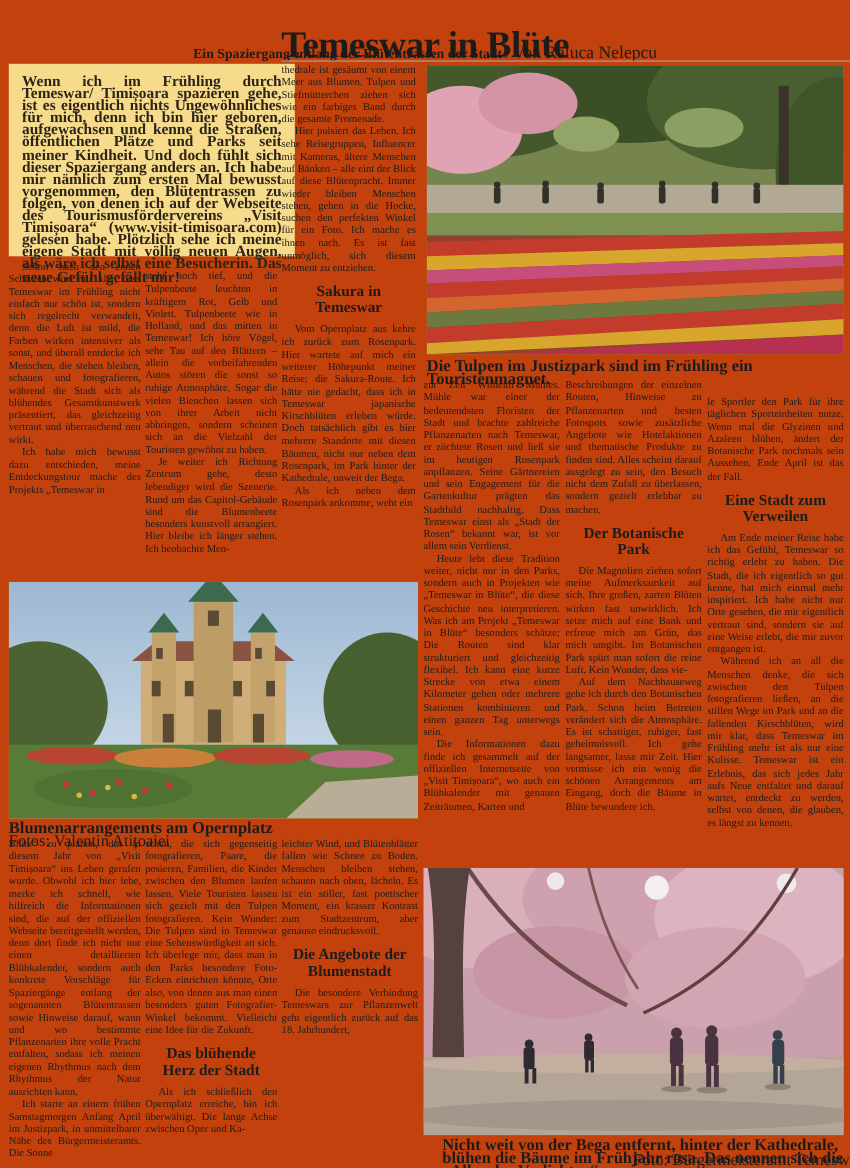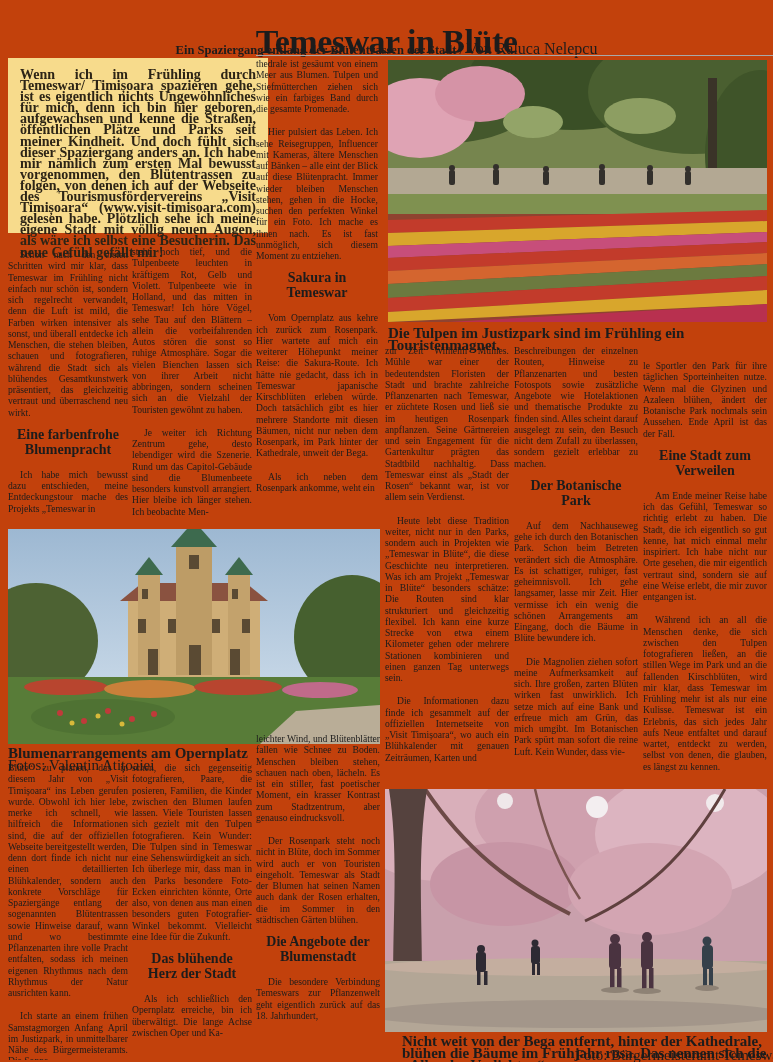--- a/index.html
+++ b/index.html
@@ -9,21 +9,21 @@
             font-size:34px;font-weight:bold;letter-spacing:-0.5px;}
   .subline{position:absolute;top:40px;left:0;width:773px;text-align:center;font-size:12.5px;}
   .subline .main{font-weight:bold;}
   .subline .byline{font-weight:normal;font-size:16px;}
   .rule{position:absolute;top:55px;left:256px;width:517px;height:1px;background:#a9a9a9;}
   .introbox{position:absolute;left:8px;top:58px;width:260px;height:175px;box-sizing:border-box;
             background:#f7db8c;padding:11px 12px;font-weight:bold;font-size:14px;
             line-height:11.1px;text-align:justify;color:#2c2416;}
   .col{position:absolute;font-size:9.6px;line-height:11.25px;text-align:justify;overflow:hidden;}
   .col p{margin:0;}
-  .col p.ind{text-indent:12px;margin-top:12px;}
+  .col p.ind{text-indent:12px;}
   .subhead{font-weight:bold;font-size:14px;line-height:15px;text-align:center;margin:9px 4px 6px;}
   .photo{position:absolute;overflow:hidden;background:#8a9a60;}
   .photo svg{display:block;}
   .cap{position:absolute;font-size:15px;font-weight:bold;line-height:12px;}
   .capflex{display:flex;justify-content:flex-end;flex-direction:column;}
   .credit{font-weight:normal;}
   .bcapwrap{position:relative;}
   .bcredit{position:absolute;right:0;bottom:0;font-weight:normal;margin-left:20px;}
 </style>
 </head>
@@ -35,21 +35,20 @@
   <div class="subline">
     <span class="main">Ein Spaziergang entlang der Blütentrassen der Stadt /</span>
     <span class="byline">Von Raluca Nelepcu</span>
   </div>
   <div class="rule"></div>
 
   <div class="introbox">Wenn ich im Frühling durch Temeswar/ Timișoara spazieren gehe, ist es eigentlich nichts Ungewöhnliches für mich, denn ich bin hier geboren, aufgewachsen und kenne die Straßen, öffentlichen Plätze und Parks seit meiner Kindheit. Und doch fühlt sich dieser Spaziergang anders an. Ich habe mir nämlich zum ersten Mal bewusst vorgenommen, den Blütentrassen zu folgen, von denen ich auf der Webseite des Tourismusfördervereins „Visit Timișoara“ (www.visit-timisoara.com) gelesen habe. Plötzlich sehe ich meine eigene Stadt mit völlig neuen Augen, als wäre ich selbst eine Besucherin. Das neue Gefühl gefällt mir!</div>
 
   <div class="col" style="left:8px;top:237px;width:120px;height:289px;">
     <p class="ind">Schon nach den ersten Schritten wird mir klar, dass Temeswar im Frühling nicht einfach nur schön ist, sondern sich regelrecht verwandelt, denn die Luft ist mild, die Farben wirken intensiver als sonst, und überall entdecke ich Menschen, die stehen bleiben, schauen und fotografieren, während die Stadt sich als blühendes Gesamtkunstwerk präsentiert, das gleichzeitig vertraut und überraschend neu wirkt.</p>
-    <div class="subhead">Eine farbenfrohe Blumenpracht</div>
     <p class="ind">Ich habe mich bewusst dazu entschieden, meine Entdeckungstour mache des Projekts „Temeswar in</p>
   </div>
 
   <div class="col" style="left:132px;top:246px;width:120px;height:289px;">
     <p>steht noch tief, und die Tulpenbeete leuchten in kräftigem Rot, Gelb und Violett. Tulpenbeete wie in Holland, und das mitten in Temeswar! Ich höre Vögel, sehe Tau auf den Blättern – allein die vorbeifahrenden Autos stören die sonst so ruhige Atmosphäre. Sogar die vielen Bienchen lassen sich von ihrer Arbeit nicht abbringen, sondern scheinen sich an die Vielzahl der Touristen gewöhnt zu haben.</p>
     <p class="ind">Je weiter ich Richtung Zentrum gehe, desto lebendiger wird die Szenerie. Rund um das Capitol-Gebäude sind die Blumenbeete besonders kunstvoll arrangiert. Hier bleibe ich länger stehen. Ich beobachte Men-</p>
   </div>
 
   <div class="col" style="left:256px;top:58px;width:122px;height:468px;">
     <p>thedrale ist gesäumt von einem Meer aus Blumen. Tulpen und Stiefmütterchen ziehen sich wie ein farbiges Band durch die gesamte Promenade.</p>
@@ -103,22 +102,22 @@
 
   <div class="col" style="left:385px;top:345px;width:124px;height:437px;">
     <p>zur Zeit Wilhelm Mühles. Mühle war einer der bedeutendsten Floristen der Stadt und brachte zahlreiche Pflanzenarten nach Temeswar, er züchtete Rosen und ließ sie im heutigen Rosenpark anpflanzen. Seine Gärtnereien und sein Engagement für die Gartenkultur prägten das Stadtbild nachhaltig. Dass Temeswar einst als „Stadt der Rosen“ bekannt war, ist vor allem sein Verdienst.</p>
     <p class="ind">Heute lebt diese Tradition weiter, nicht nur in den Parks, sondern auch in Projekten wie „Temeswar in Blüte“, die diese Geschichte neu interpretieren. Was ich am Projekt „Temeswar in Blüte“ besonders schätze: Die Routen sind klar strukturiert und gleichzeitig flexibel. Ich kann eine kurze Strecke von etwa einem Kilometer gehen oder mehrere Stationen kombinieren und einen ganzen Tag unterwegs sein.</p>
     <p class="ind">Die Informationen dazu finde ich gesammelt auf der offiziellen Internetseite von „Visit Timișoara“, wo auch ein Blühkalender mit genauen Zeiträumen, Karten und</p>
   </div>
 
   <div class="col" style="left:514px;top:345px;width:124px;height:437px;">
     <p>Beschreibungen der einzelnen Routen, Hinweise zu Pflanzenarten und besten Fotospots sowie zusätzliche Angebote wie Hotelaktionen und thematische Produkte zu finden sind. Alles scheint darauf ausgelegt zu sein, den Besuch nicht dem Zufall zu überlassen, sondern gezielt erlebbar zu machen.</p>
     <div class="subhead">Der Botanische Park</div>
+    <p class="ind">Die Magnolien ziehen sofort meine Aufmerksamkeit auf sich. Ihre großen, zarten Blüten wirken fast unwirklich. Ich setze mich auf eine Bank und erfreue mich am Grün, das mich umgibt. Im Botanischen Park spürt man sofort die reine Luft. Kein Wunder, dass vie-</p>
     <p class="ind">Auf dem Nachhauseweg gehe ich durch den Botanischen Park. Schon beim Betreten verändert sich die Atmosphäre. Es ist schattiger, ruhiger, fast geheimnisvoll. Ich gehe langsamer, lasse mir Zeit. Hier vermisse ich ein wenig die schönen Arrangements am Eingang, doch die Bäume in Blüte bewundere ich.</p>
-    <p class="ind">Die Magnolien ziehen sofort meine Aufmerksamkeit auf sich. Ihre großen, zarten Blüten wirken fast unwirklich. Ich setze mich auf eine Bank und erfreue mich am Grün, das mich umgibt. Im Botanischen Park spürt man sofort die reine Luft. Kein Wunder, dass vie-</p>
   </div>
 
   <div class="col" style="left:643px;top:360px;width:124px;height:437px;">
     <p>le Sportler den Park für ihre täglichen Sporteinheiten nutze. Wenn mal die Glyzinen und Azaleen blühen, ändert der Botanische Park nochmals sein Aussehen. Ende April ist das der Fall.</p>
     <div class="subhead">Eine Stadt zum Verweilen</div>
     <p class="ind">Am Ende meiner Reise habe ich das Gefühl, Temeswar so richtig erlebt zu haben. Die Stadt, die ich eigentlich so gut kenne, hat mich einmal mehr inspiriert. Ich habe nicht nur Orte gesehen, die mir eigentlich vertraut sind, sondern sie auf eine Weise erlebt, die mir zuvor entgangen ist.</p>
     <p class="ind">Während ich an all die Menschen denke, die sich zwischen den Tulpen fotografieren ließen, an die stillen Wege im Park und an die fallenden Kirschblüten, wird mir klar, dass Temeswar im Frühling mehr ist als nur eine Kulisse. Temeswar ist ein Erlebnis, das sich jedes Jahr aufs Neue entfaltet und darauf wartet, entdeckt zu werden, selbst von denen, die glauben, es längst zu kennen.</p>
   </div>
 
   <div class="photo" style="left:8px;top:529px;width:372px;height:215px;">
@@ -182,23 +181,22 @@
     <p>Blüte“ zu planen, das in diesem Jahr von „Visit Timișoara“ ins Leben gerufen wurde. Obwohl ich hier lebe, merke ich schnell, wie hilfreich die Informationen sind, die auf der offiziellen Webseite bereitgestellt werden, denn dort finde ich nicht nur einen detaillierten Blühkalender, sondern auch konkrete Vorschläge für Spaziergänge entlang der sogenannten Blütentrassen sowie Hinweise darauf, wann und wo bestimmte Pflanzenarten ihre volle Pracht entfalten, sodass ich meinen eigenen Rhythmus nach dem Rhythmus der Natur ausrichten kann.</p>
     <p class="ind">Ich starte an einem frühen Samstagmorgen Anfang April im Justizpark, in unmittelbarer Nähe des Bürgermeisteramts. Die Sonne</p>
   </div>
 
   <div class="col" style="left:132px;top:762px;width:120px;height:298px;">
     <p>schen, die sich gegenseitig fotografieren, Paare, die posieren, Familien, die Kinder zwischen den Blumen laufen lassen. Viele Touristen lassen sich gezielt mit den Tulpen fotografieren. Kein Wunder: Die Tulpen sind in Temeswar eine Sehenswürdigkeit an sich. Ich überlege mir, dass man in den Parks besondere Foto-Ecken einrichten könnte, Orte also, von denen aus man einen besonders guten Fotografier-Winkel bekommt. Vielleicht eine Idee für die Zukunft.</p>
     <div class="subhead">Das blühende Herz der Stadt</div>
     <p class="ind">Als ich schließlich den Opernplatz erreiche, bin ich überwältigt. Die lange Achse zwischen Oper und Ka-</p>
   </div>
 
-  <div class="col" style="left:256px;top:733px;width:124px;height:298px;">
+  <div class="col" style="left:256px;top:762px;width:124px;height:298px;">
     <p>leichter Wind, und Blütenblätter fallen wie Schnee zu Boden. Menschen bleiben stehen, schauen nach oben, lächeln. Es ist ein stiller, fast poetischer Moment, ein krasser Kontrast zum Stadtzentrum, aber genauso eindrucksvoll.</p>
-    <p class="ind">Der Rosenpark steht noch nicht in Blüte, doch im Sommer wird auch er von Touristen eingeholt. Temeswar als Stadt der Blumen hat seinen Namen auch dank der Rosen erhalten, die im Sommer in den städtischen Gärten blühen.</p>
     <div class="subhead">Die Angebote der Blumenstadt</div>
     <p class="ind">Die besondere Verbindung Temeswars zur Pflanzenwelt geht eigentlich zurück auf das 18. Jahrhundert,</p>
   </div>
 
   <div class="photo" style="left:385px;top:789px;width:382px;height:243px;">
     <svg width="382" height="243" viewBox="0 0 382 243">
       <rect width="382" height="243" fill="#c9a0ac"></rect>
       <ellipse cx="55" cy="40" rx="85" ry="52" fill="#d9afba"></ellipse>
       <ellipse cx="185" cy="28" rx="95" ry="55" fill="#cfa0ae"></ellipse>
       <ellipse cx="305" cy="45" rx="95" ry="62" fill="#dcb4c0"></ellipse>

